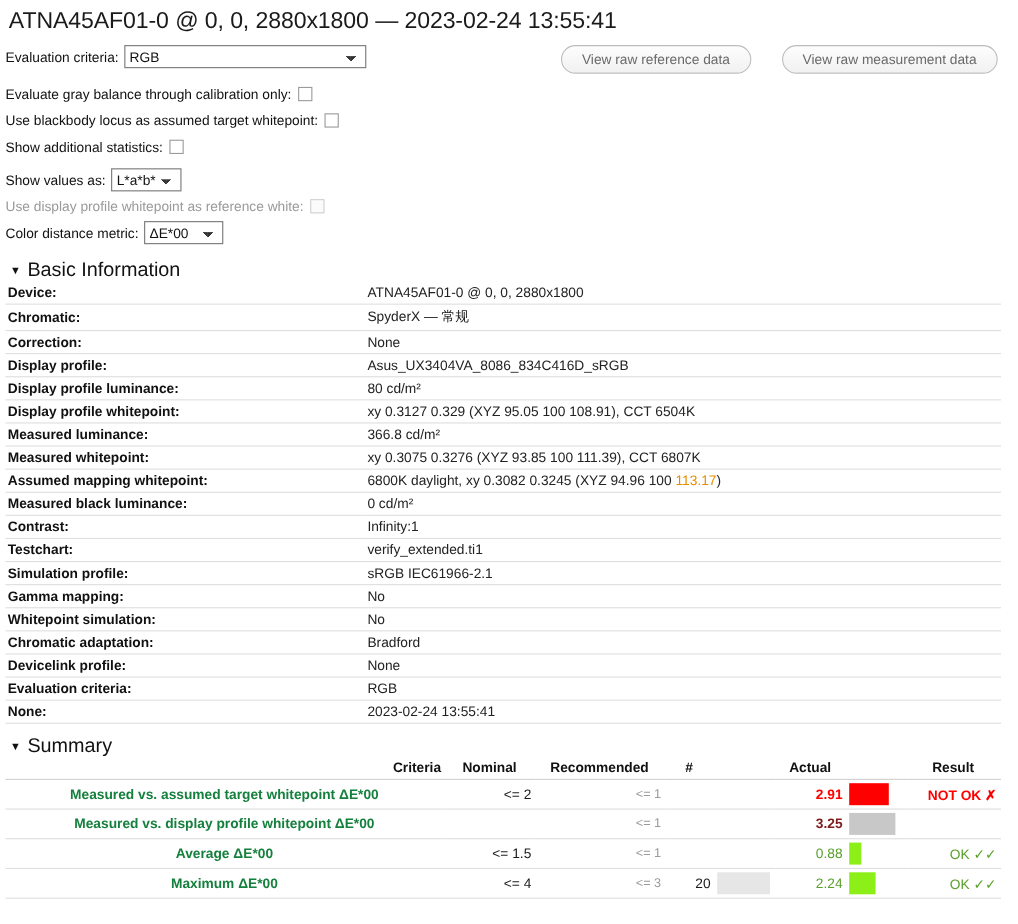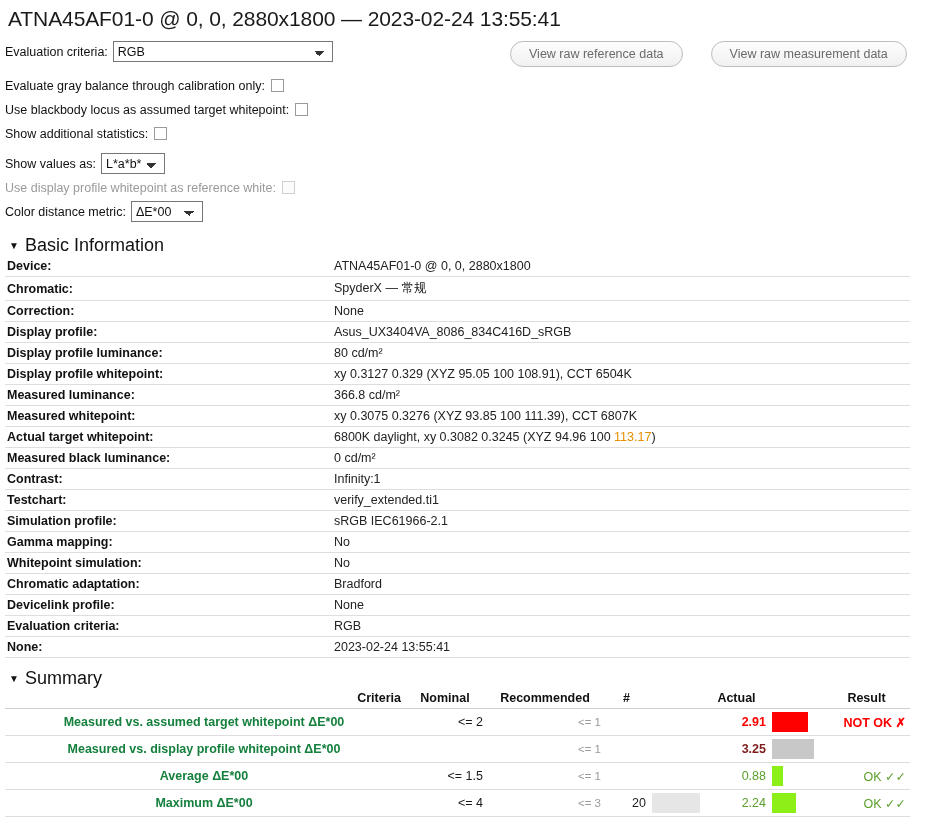--- a/index.html
+++ b/index.html
@@ -325,21 +325,21 @@
         </tr>
         <tr>
           <td class="k">Measured luminance:</td>
           <td class="v">366.8 cd/m²</td>
         </tr>
         <tr>
           <td class="k">Measured whitepoint:</td>
           <td class="v">xy 0.3075 0.3276 (XYZ 93.85 100 111.39), CCT 6807K</td>
         </tr>
         <tr>
-          <td class="k">Actual target whitepoint:</td>
+          <td class="k">Assumed mapping whitepoint:</td>
           <td class="v"><span>6800K daylight, xy 0.3082 0.3245 (XYZ 94.96 100 </span><span class="hl-amber">113.17</span><span>)</span></td>
         </tr>
         <tr>
           <td class="k">Measured black luminance:</td>
           <td class="v">0 cd/m²</td>
         </tr>
         <tr>
           <td class="k">Contrast:</td>
           <td class="v">Infinity:1</td>
         </tr>

